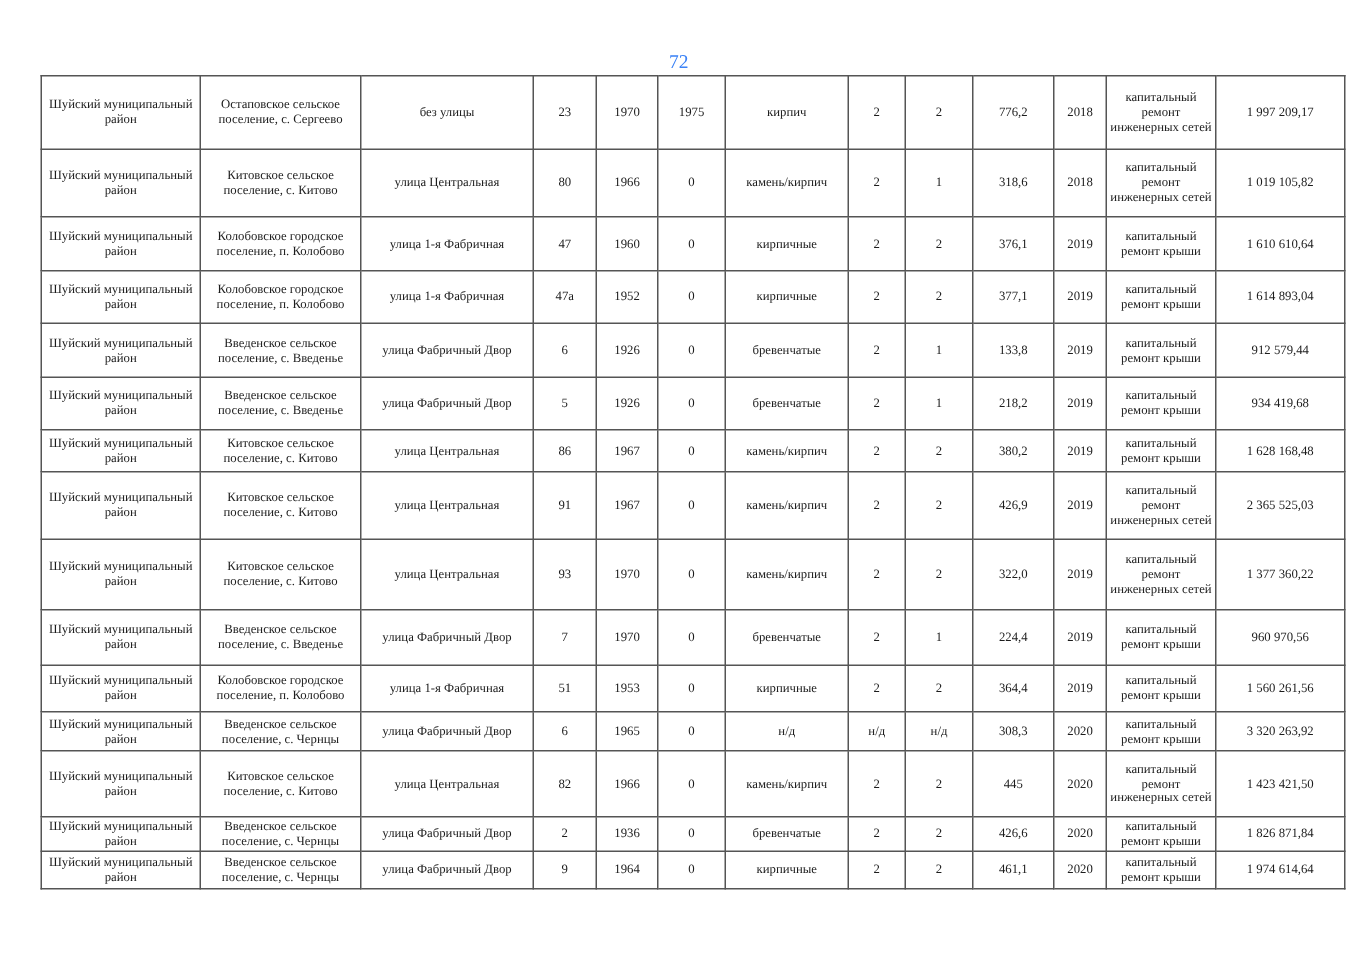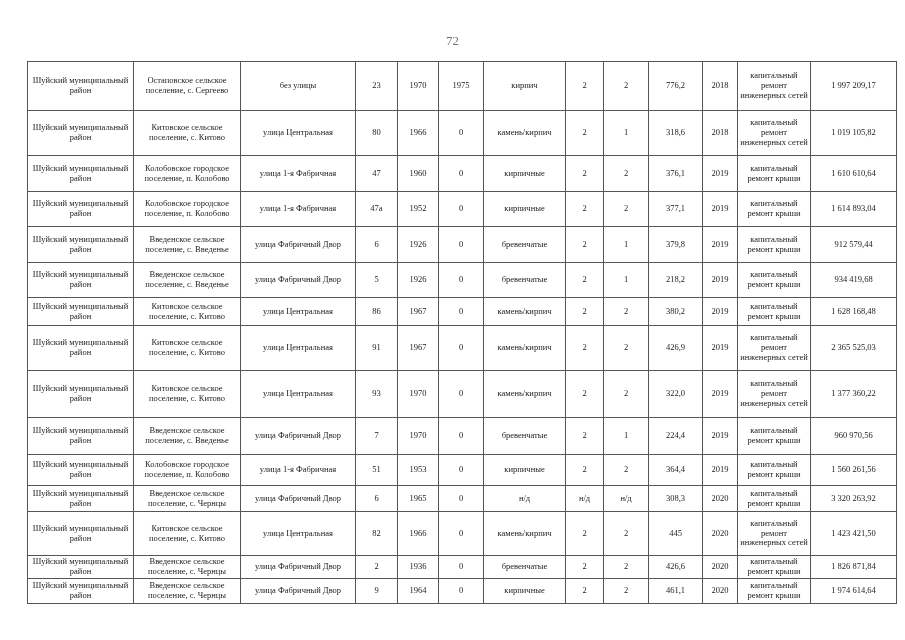--- a/index.html
+++ b/index.html
@@ -16,26 +16,26 @@
     font-family: "Liberation Serif", "DejaVu Serif", serif;
     color: #1c1c1c;
   }
   .page-number {
     position: absolute;
     top: 33px;
     left: 0;
     width: 100%;
     text-align: center;
     font-size: 13px;
-    color: #737373;
+    color: #3b82f6;
   }
   table.data-table {
     position: absolute;
     left: 27px;
-    top: 61px;
+    top: 50px;
     width: 869px;
     border-collapse: collapse;
     table-layout: fixed;
   }
   table.data-table td {
     border: 1px solid #555555;
     text-align: center;
     vertical-align: middle;
     font-size: 8.5px;
     line-height: 1.16;
@@ -148,21 +148,21 @@
         <tr>
           <td>Шуйский муниципальный район</td>
           <td>Введенское сельское поселение, с. Введенье</td>
           <td>улица Фабричный Двор</td>
           <td>6</td>
           <td>1926</td>
           <td>0</td>
           <td>бревенчатые</td>
           <td>2</td>
           <td>1</td>
-          <td>379,8</td>
+          <td>133,8</td>
           <td>2019</td>
           <td>капитальный ремонт крыши</td>
           <td>912 579,44</td>
         </tr>
         <tr>
           <td>Шуйский муниципальный район</td>
           <td>Введенское сельское поселение, с. Введенье</td>
           <td>улица Фабричный Двор</td>
           <td>5</td>
           <td>1926</td>

